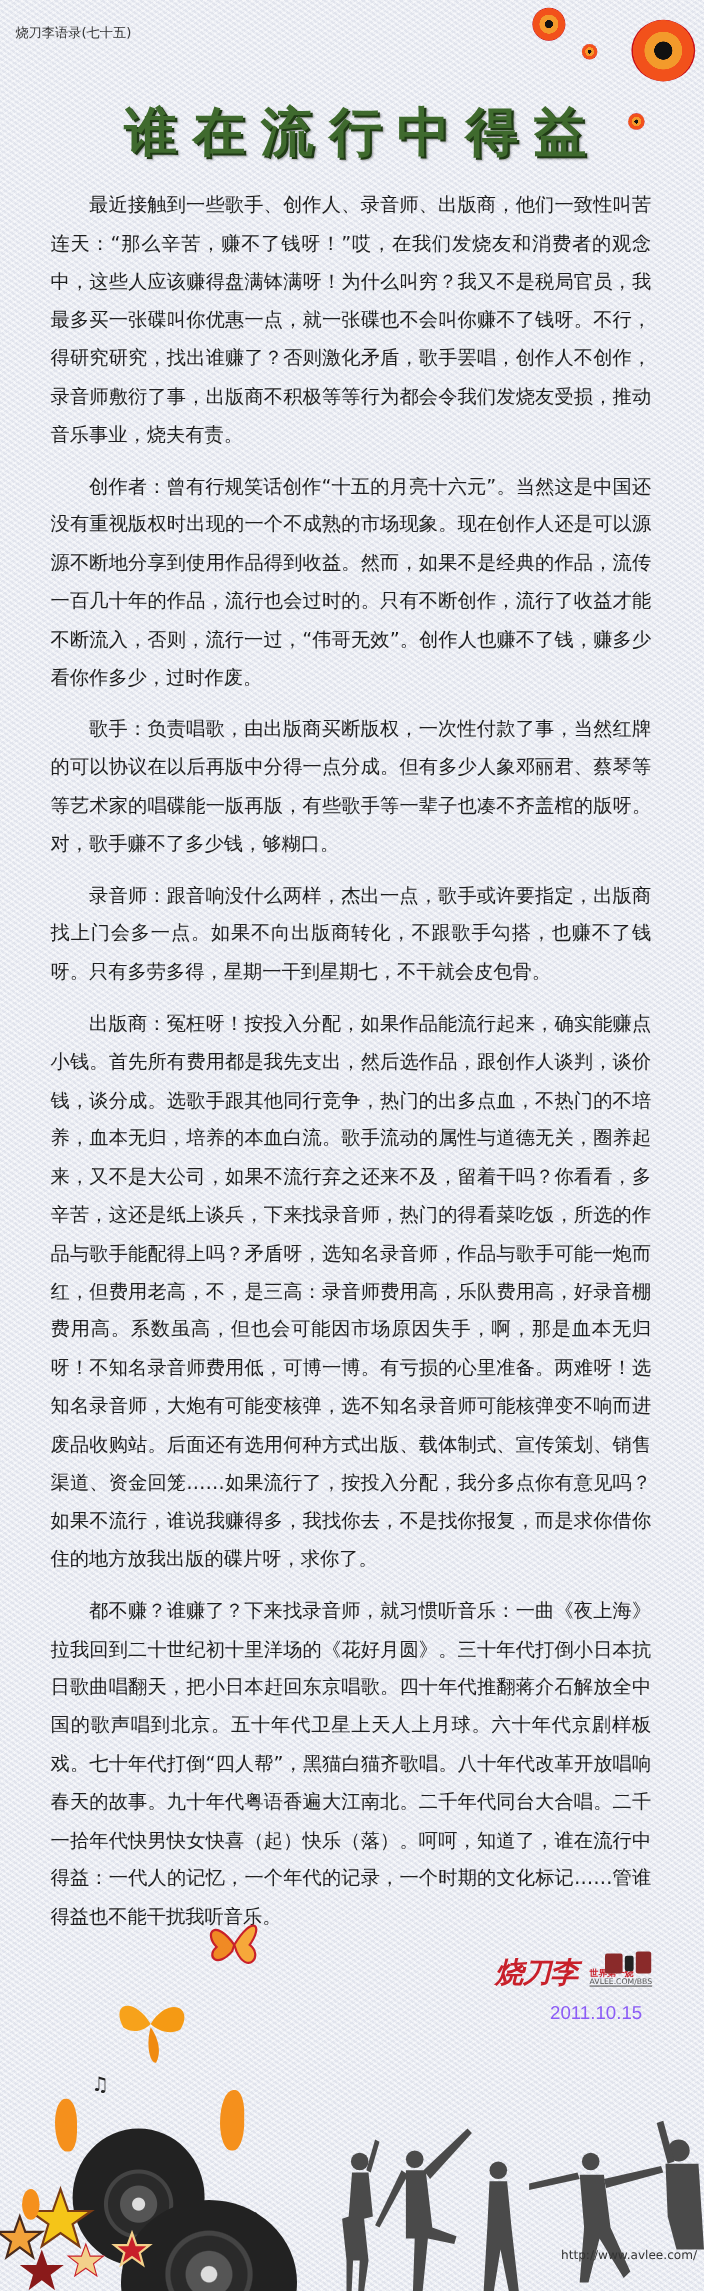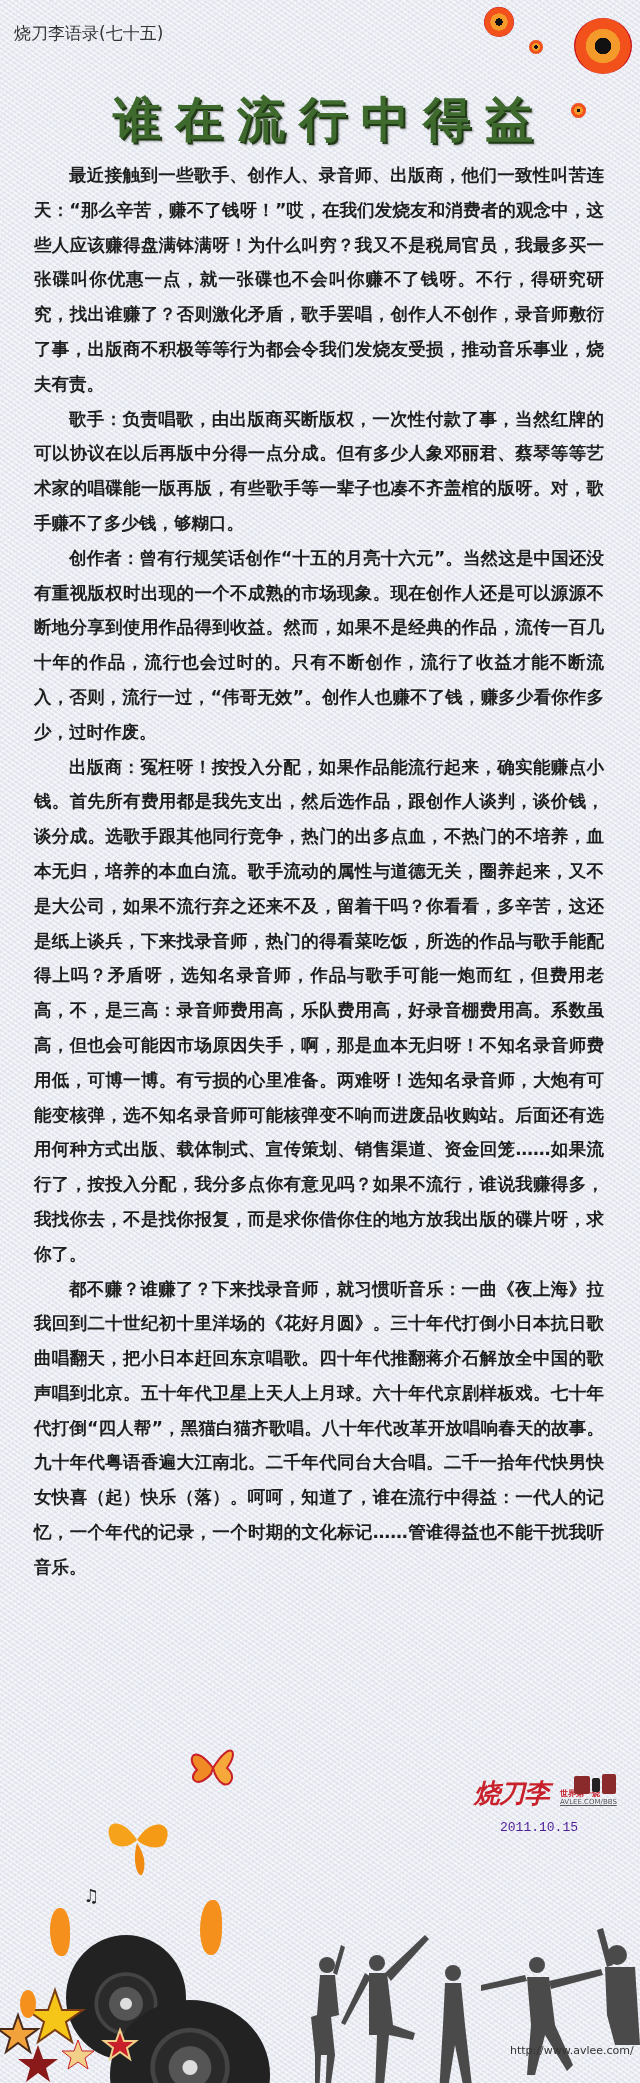--- a/index.html
+++ b/index.html
@@ -6,71 +6,72 @@
   body {
     width:640px; height:2083px; position:relative; overflow:hidden;
     background-color:#eceef4;
     background-image:
       repeating-linear-gradient(35deg, rgba(255,255,255,0.35) 0 2px, rgba(200,205,220,0.18) 2px 4px),
       repeating-linear-gradient(-35deg, rgba(255,255,255,0.25) 0 2px, rgba(190,195,215,0.12) 2px 5px);
     font-family: "DejaVu Sans", sans-serif;
     color:#222;
   }
   .header-title {
-    position:absolute; left:14px; top:22px; font-size:17px; color:#333;
+    position:absolute; left:14px; top:22px; font-size:12px; color:#333;
   }
   .circle { position:absolute; border-radius:50%; }
   .main-title {
     position:absolute; left:0; width:640px; top:88px; text-align:center;
     font-size:48px; font-weight:bold; letter-spacing:14px; color:#3f6a2e;
     text-shadow: 2px 2px 0 #1f3a15, 3px 3px 2px rgba(0,0,0,0.35);
     padding-left:10px;
   }
   .article {
     position:absolute; left:34px; top:158px; width:570px;
     font-size:17.5px; line-height:34.8px; color:#1e1e1e;
     text-align:justify;
   }
-  .article p { margin:0; text-indent:2em;font-weight:bold; }
+  .article p { margin:12px; text-indent:2em; }
   .article p.noindent { text-indent:0; }
   .logo {
-    position:absolute; left:450px; top:1776px; width:145px; height:38px;margin-left:24px;
+    position:absolute; left:450px; top:1776px; width:145px; height:38px;
   }
   .logo-text {
     position:absolute; left:0; top:0; font-size:26px; font-weight:bold; color:#c8202a;
     font-style:italic; letter-spacing:-1px;
   }
   .logo-sub { position:absolute; left:86px; top:22px; font-size:7px; color:#555;text-decoration:underline; }
   .logo-slogan { position:absolute; left:86px; top:12px; font-size:8px; color:#c8202a; font-weight:bold; }
   .speaker-icon { position:absolute; background:#8a2a2a; border-radius:2px; }
   .date {
-    position:absolute; left:500px; top:1820px; font-family:Liberation Mono, monospace;
-    font-size:13px; color:#4c1d95;
+    position:absolute; left:500px; top:1820px; font-family:Liberation Sans, sans-serif;
+    font-size:17px; color:#8b5cf6;
   }
   .url {
     position:absolute; left:510px; top:2044px; font-size:11px; color:#333;
   }
   .deco { position:absolute; }
 </style>
 </head>
 <body>
 
 <div class="header-title">烧刀李语录(七十五)</div>
 
 <div class="circle" style="left:484px;top:7px;width:30px;height:30px;background:radial-gradient(circle,#111 0 17%,#f39a2b 18% 40%,#f2511b 41% 68%,#c8111a 69%);"></div>
 <div class="circle" style="left:529px;top:40px;width:14px;height:14px;background:radial-gradient(circle,#111 0 17%,#f39a2b 18% 40%,#f2511b 41% 68%,#c8111a 69%);"></div>
 <div class="circle" style="left:574px;top:18px;width:58px;height:56px;background:radial-gradient(circle,#111 0 20%,#f39a2b 21% 42%,#f2511b 43% 68%,#c8111a 69%);"></div>
 <div class="circle" style="left:571px;top:103px;width:15px;height:15px;background:radial-gradient(circle,#111 0 17%,#f39a2b 18% 40%,#f2511b 41% 68%,#c8111a 69%);"></div>
 
 <h1 class="main-title" style="margin:0;">谁在流行中得益</h1>
 
 <div class="article">
   <p>最近接触到一些歌手、创作人、录音师、出版商，他们一致性叫苦连天：“那么辛苦，赚不了钱呀！”哎，在我们发烧友和消费者的观念中，这些人应该赚得盘满钵满呀！为什么叫穷？我又不是税局官员，我最多买一张碟叫你优惠一点，就一张碟也不会叫你赚不了钱呀。不行，得研究研究，找出谁赚了？否则激化矛盾，歌手罢唱，创作人不创作，录音师敷衍了事，出版商不积极等等行为都会令我们发烧友受损，推动音乐事业，烧夫有责。</p>
+  <p>创作者：曾有行规笑话创作“十五的月亮十六元”。当然这是中国还没有重视版权时出现的一个不成熟的市场现象。现在创作人还是可以源源不断地分享到使用作品得到收益。然而，如果不是经典的作品，流传一百几十年的作品，流行也会过时的。只有不断创作，流行了收益才能不断流入，否则，流行一过，“伟哥无效”。创作人也赚不了钱，赚多少看你作多少，过时作废。</p>
   <p>歌手：负责唱歌，由出版商买断版权，一次性付款了事，当然红牌的可以协议在以后再版中分得一点分成。但有多少人象邓丽君、蔡琴等等艺术家的唱碟能一版再版，有些歌手等一辈子也凑不齐盖棺的版呀。对，歌手赚不了多少钱，够糊口。</p>
-  <p>创作者：曾有行规笑话创作“十五的月亮十六元”。当然这是中国还没有重视版权时出现的一个不成熟的市场现象。现在创作人还是可以源源不断地分享到使用作品得到收益。然而，如果不是经典的作品，流传一百几十年的作品，流行也会过时的。只有不断创作，流行了收益才能不断流入，否则，流行一过，“伟哥无效”。创作人也赚不了钱，赚多少看你作多少，过时作废。</p>
+  <p>录音师：跟音响没什么两样，杰出一点，歌手或许要指定，出版商找上门会多一点。如果不向出版商转化，不跟歌手勾搭，也赚不了钱呀。只有多劳多得，星期一干到星期七，不干就会皮包骨。</p>
   <p>出版商：冤枉呀！按投入分配，如果作品能流行起来，确实能赚点小钱。首先所有费用都是我先支出，然后选作品，跟创作人谈判，谈价钱，谈分成。选歌手跟其他同行竞争，热门的出多点血，不热门的不培养，血本无归，培养的本血白流。歌手流动的属性与道德无关，圈养起来，又不是大公司，如果不流行弃之还来不及，留着干吗？你看看，多辛苦，这还是纸上谈兵，下来找录音师，热门的得看菜吃饭，所选的作品与歌手能配得上吗？矛盾呀，选知名录音师，作品与歌手可能一炮而红，但费用老高，不，是三高：录音师费用高，乐队费用高，好录音棚费用高。系数虽高，但也会可能因市场原因失手，啊，那是血本无归呀！不知名录音师费用低，可博一博。有亏损的心里准备。两难呀！选知名录音师，大炮有可能变核弹，选不知名录音师可能核弹变不响而进废品收购站。后面还有选用何种方式出版、载体制式、宣传策划、销售渠道、资金回笼……如果流行了，按投入分配，我分多点你有意见吗？如果不流行，谁说我赚得多，我找你去，不是找你报复，而是求你借你住的地方放我出版的碟片呀，求你了。</p>
   <p>都不赚？谁赚了？下来找录音师，就习惯听音乐：一曲《夜上海》拉我回到二十世纪初十里洋场的《花好月圆》。三十年代打倒小日本抗日歌曲唱翻天，把小日本赶回东京唱歌。四十年代推翻蒋介石解放全中国的歌声唱到北京。五十年代卫星上天人上月球。六十年代京剧样板戏。七十年代打倒“四人帮”，黑猫白猫齐歌唱。八十年代改革开放唱响春天的故事。九十年代粤语香遍大江南北。二千年代同台大合唱。二千一拾年代快男快女快喜（起）快乐（落）。呵呵，知道了，谁在流行中得益：一代人的记忆，一个年代的记录，一个时期的文化标记……管谁得益也不能干扰我听音乐。</p>
 </div>
 
 <svg class="deco" style="left:185px;top:1738px;" width="55" height="60" viewBox="0 0 55 60">
   <path d="M28 30 C10 5, 0 20, 12 32 C2 40, 12 52, 26 36 Z" fill="#f08a24" stroke="#c8202a" stroke-width="2"></path>
   <path d="M28 30 C45 2, 55 12, 42 30 C55 40, 40 58, 30 36 Z" fill="#f6a83a" stroke="#c8202a" stroke-width="2"></path>
 </svg>
 <svg class="deco" style="left:92px;top:1815px;" width="85" height="65" viewBox="0 0 85 65">
   <path d="M45 25 C30 0, 8 5, 20 28 C30 35, 40 30, 45 25 Z" fill="#f7a21b"></path>

